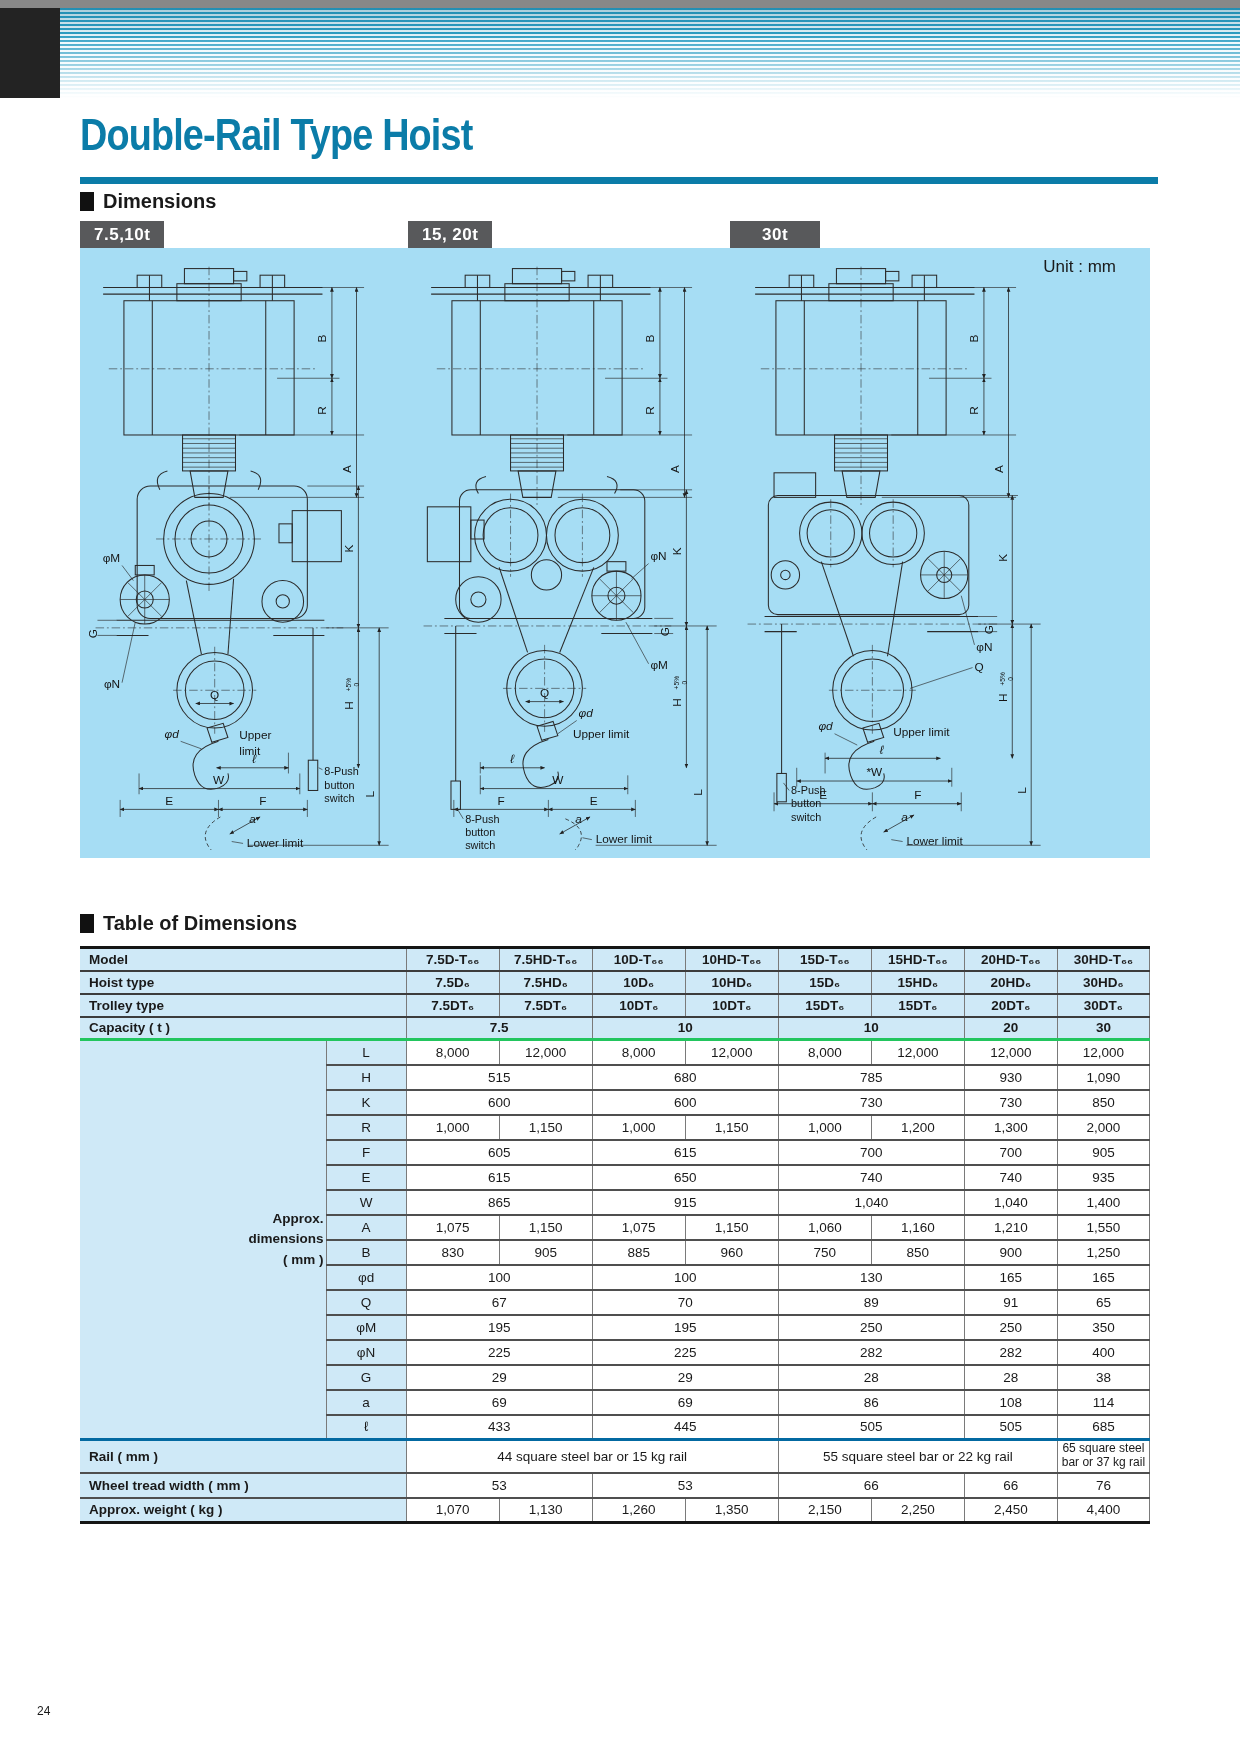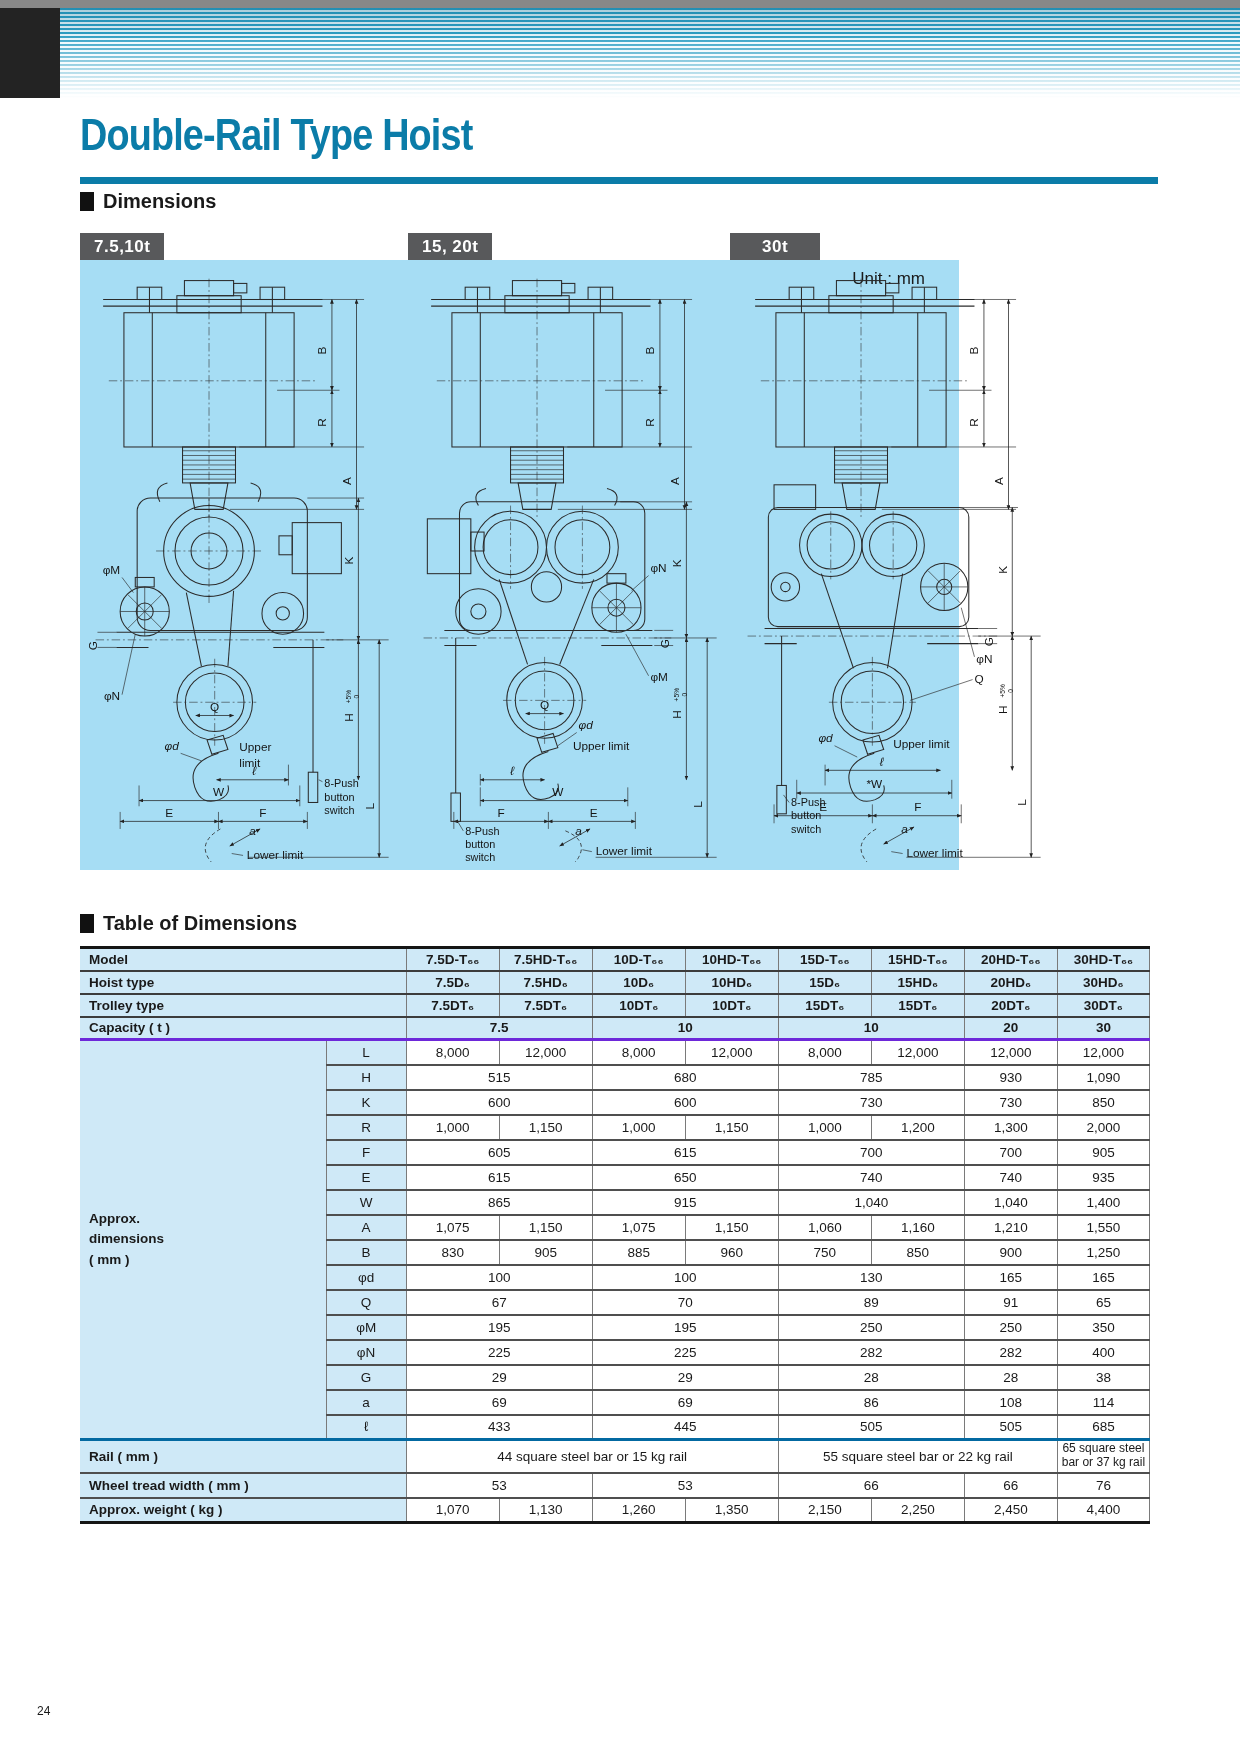--- a/index.html
+++ b/index.html
@@ -19,21 +19,21 @@
   .corner{position:absolute;left:0;top:0;width:60px;height:90px;background:#232323}
 
   .title{position:absolute;left:80px;top:101px;font-size:45px;font-weight:bold;color:var(--accent);
          letter-spacing:-1px;transform:scaleX(.84);transform-origin:left center;white-space:nowrap}
   .rule{position:absolute;left:80px;top:169px;width:1078px;height:7px;background:var(--accent)}
 
   .sec{position:absolute;left:80px;font-size:20px;font-weight:bold;display:flex;align-items:center;gap:9px}
   .sec .sq{width:14px;height:19px;background:#111;display:inline-block}
   #sec-dim{top:182px} #sec-table{top:904px}
 
-  .panel{position:absolute;left:80px;top:252px;width:879px;height:610px;background:var(--panel)}
+  .panel{position:absolute;left:80px;top:240px;width:1070px;height:610px;background:var(--panel)}
   .badge{position:absolute;top:-27px;height:27px;background:var(--badge);color:#fff;font-weight:bold;
          font-size:17px;line-height:27px;padding:0 14px;letter-spacing:.5px}
   #badge-0{left:0}#badge-1{left:328px}#badge-2{left:650px;padding:0 32px}
   .unit{position:absolute;top:9px;right:34px;font-size:17px}
   .diag{position:absolute;top:14px;width:312px;height:588px}
   #diag-0{left:8px}#diag-1{left:336px}#diag-2{left:660px}
 
   
   .k{fill:none;stroke:#2b2b2b;stroke-width:1.1}
   .x{fill:none;stroke:#2b2b2b;stroke-width:.7}
@@ -44,24 +44,24 @@
   .it{font-style:italic}
 
   
   #table-wrap{position:absolute;left:80px;top:938px;width:1070px}
   .dimtable{border-collapse:collapse;table-layout:fixed;width:1070px;font-size:13.5px;
             border-top:3px solid #151515;border-bottom:3px solid #151515}
   .dimtable td{border:2px solid #4f4f4f;border-left:1px solid #7a7a7a;border-right:1px solid #7a7a7a;
                text-align:center;padding:1px 2px;height:25px;background:#fff}
   .dimtable td:first-child{border-left:none}
   .dimtable tr.hr td{height:23px;font-weight:bold;border-top-color:#3c3c3c;border-bottom-color:#3c3c3c}
-  .dimtable tr.cap td{border-bottom:3px solid #6d28d9}
+  .dimtable tr.cap td{border-bottom:3px solid #22c55e}
   .dimtable td.lbl{background:var(--cell);text-align:left;padding-left:9px;font-weight:bold}
   .dimtable td.hv{background:var(--cell)}
-  .dimtable td.grp{background:var(--cell);text-align:left;padding-left:9px;font-weight:bold;vertical-align:middle;line-height:1.5}
+  .dimtable td.grp{background:var(--cell);text-align:right;padding-left:9px;font-weight:bold;vertical-align:middle;line-height:1.5}
   .dimtable td.sub{background:var(--cell);font-weight:normal}
   .dimtable tr.railrow td{border-top:3px solid #0369a1;height:33px}
   .dimtable td.tiny{font-size:12px;line-height:1.15;padding:1px 3px}
 
   .pnum{position:absolute;left:37px;top:1696px;font-size:12px}
 </style>
 </head>
 <body>
 
 <div class="page">

